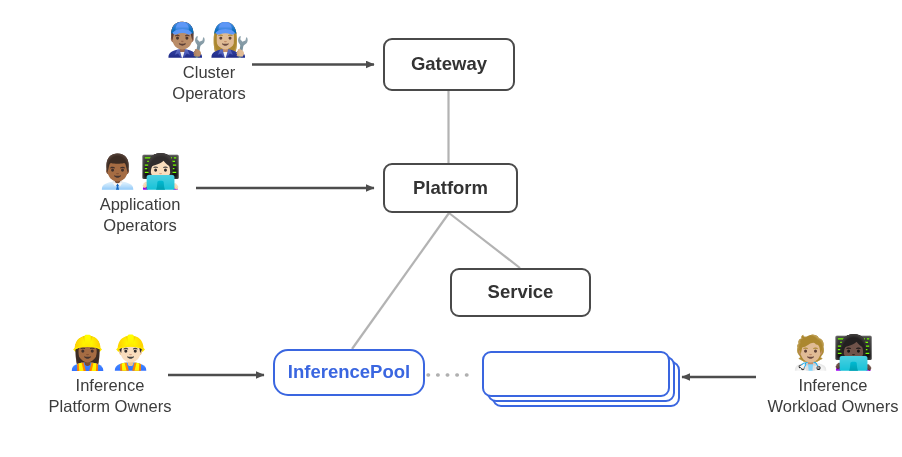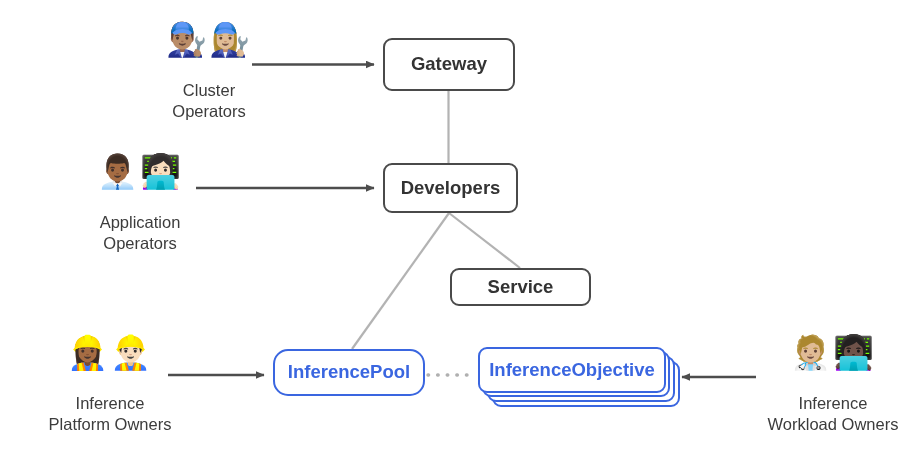--- a/index.html
+++ b/index.html
@@ -67,21 +67,21 @@
     width: 210px;
   }
   .actor-emoji {
     font-size: 33px;
     line-height: 40px;
     letter-spacing: 2px;
     white-space: nowrap;
     user-select: none;
   }
   .actor-label {
-    margin-top: 20px;
+    margin-top: 2px;
     font-size: 16.5px;
     font-weight: normal;
     color: #3c3c3c;
     line-height: 1.25;
     white-space: pre-line;
     text-align: center;
   }
 </style>
 </head>
 <body>
@@ -113,37 +113,34 @@
     <line x1="168" y1="375" x2="264" y2="375" stroke="#4d4d4d" stroke-width="2.4" marker-end="url(#arrowhead)"></line>
 
     <line x1="756" y1="377" x2="682" y2="377" stroke="#4d4d4d" stroke-width="2.4" marker-end="url(#arrowhead-left)"></line>
   </svg>
 
   <div class="node node-gray" style="left:383px; top:38px; width:132px; height:53px;">
     <span>Gateway</span>
   </div>
 
   <div class="node node-gray" style="left:383px; top:163px; width:135px; height:50px;">
-    <span>Developers</span>
+    <span>Platform</span>
   </div>
 
-  <div class="node node-gray" style="left:450px; top:268px; width:141px; height:38px;">
+  <div class="node node-gray" style="left:450px; top:268px; width:141px; height:49px;">
     <span>Service</span>
   </div>
 
   <div class="node node-blue" style="left:273px; top:349px; width:152px; height:47px;border-radius:15px;">
     <span>InferencePool</span>
   </div>
 
   <div class="stack-layer" style="left:492px; top:361px; width:188px; height:46px;"></div>
   <div class="stack-layer" style="left:487px; top:356px; width:188px; height:46px;"></div>
   <div class="stack-layer" style="left:482px; top:351px; width:188px; height:46px;"></div>
-  <div class="node node-blue" style="left:478px; top:347px; width:188px; height:46px;">
-    <span>InferenceObjective</span>
-  </div>
 
   <div class="actor" style="left:104px; top:20px;">
     <div class="actor-emoji">👨🏽‍🔧👩🏼‍🔧</div>
     <div class="actor-label">Cluster
 Operators</div>
   </div>
 
   <div class="actor" style="left:35px; top:152px;">
     <div class="actor-emoji">👨🏾‍💼👩🏻‍💻</div>
     <div class="actor-label">Application

